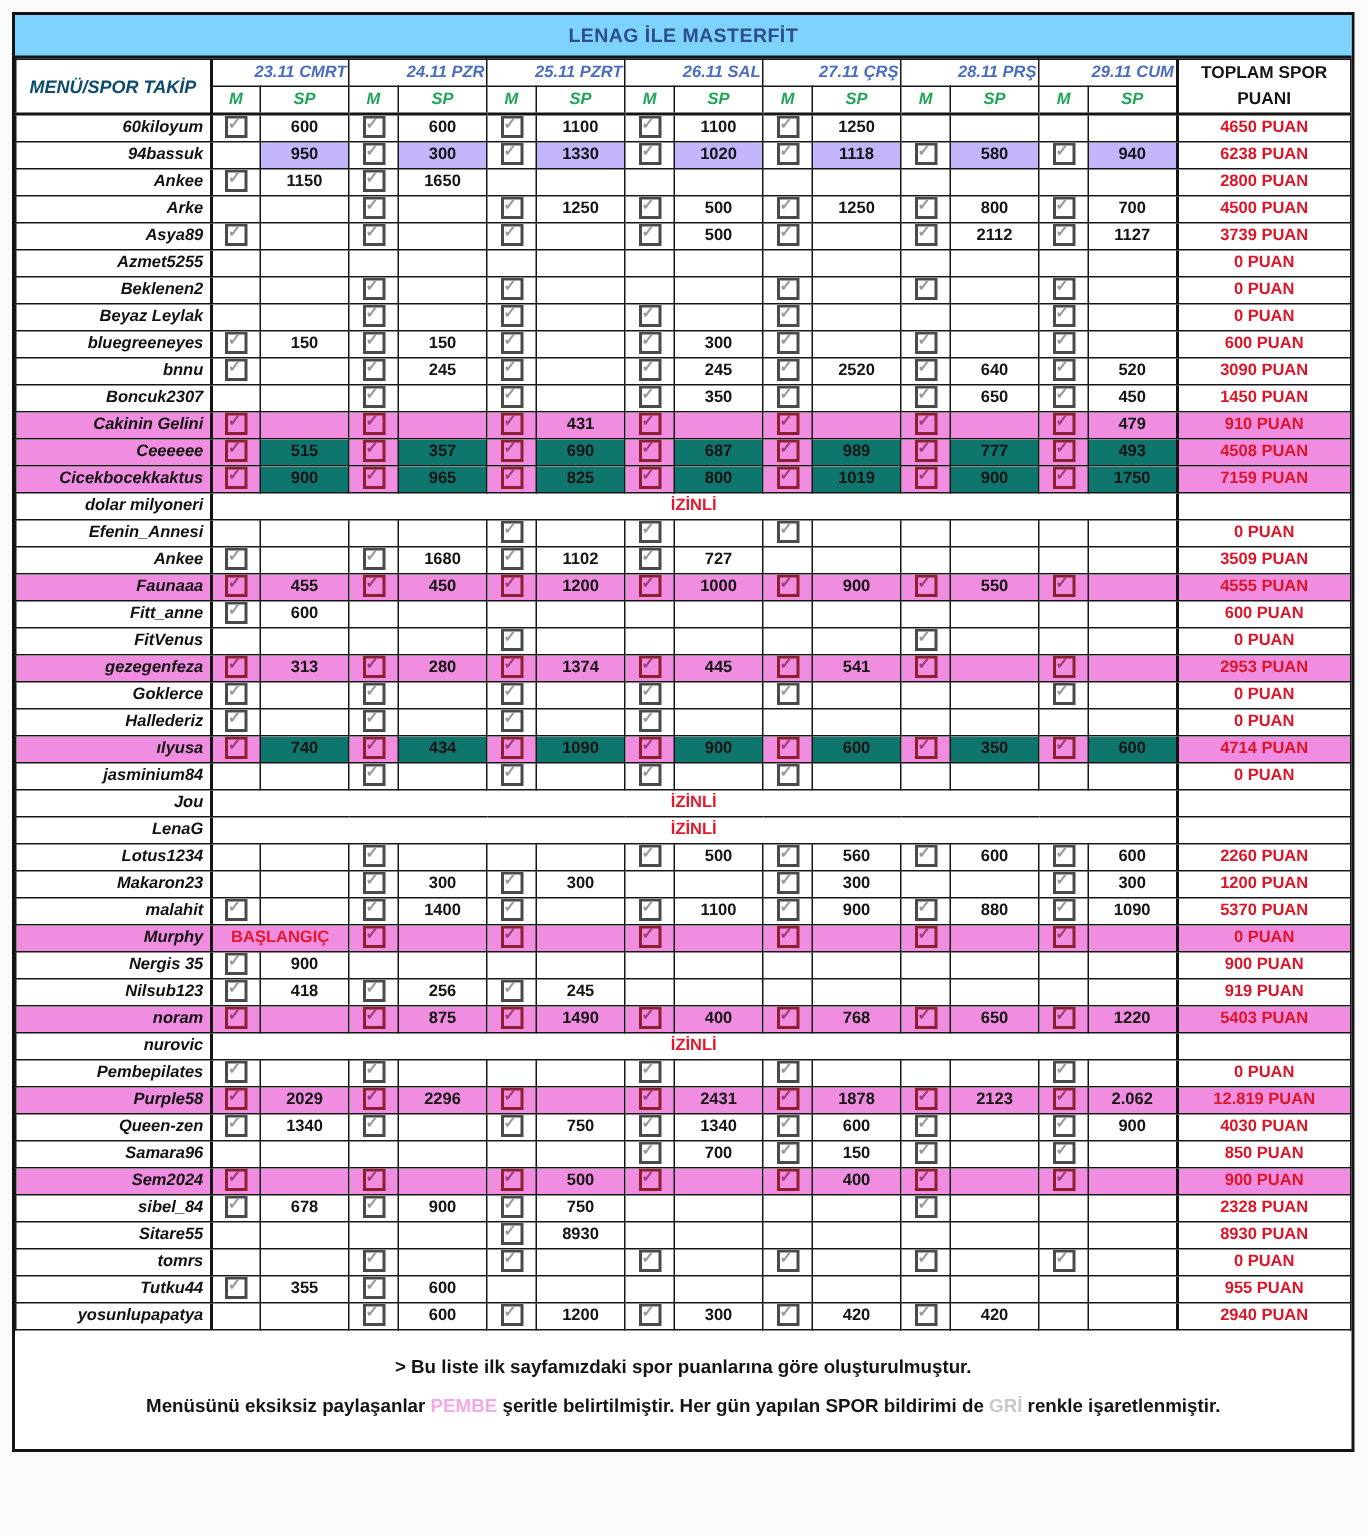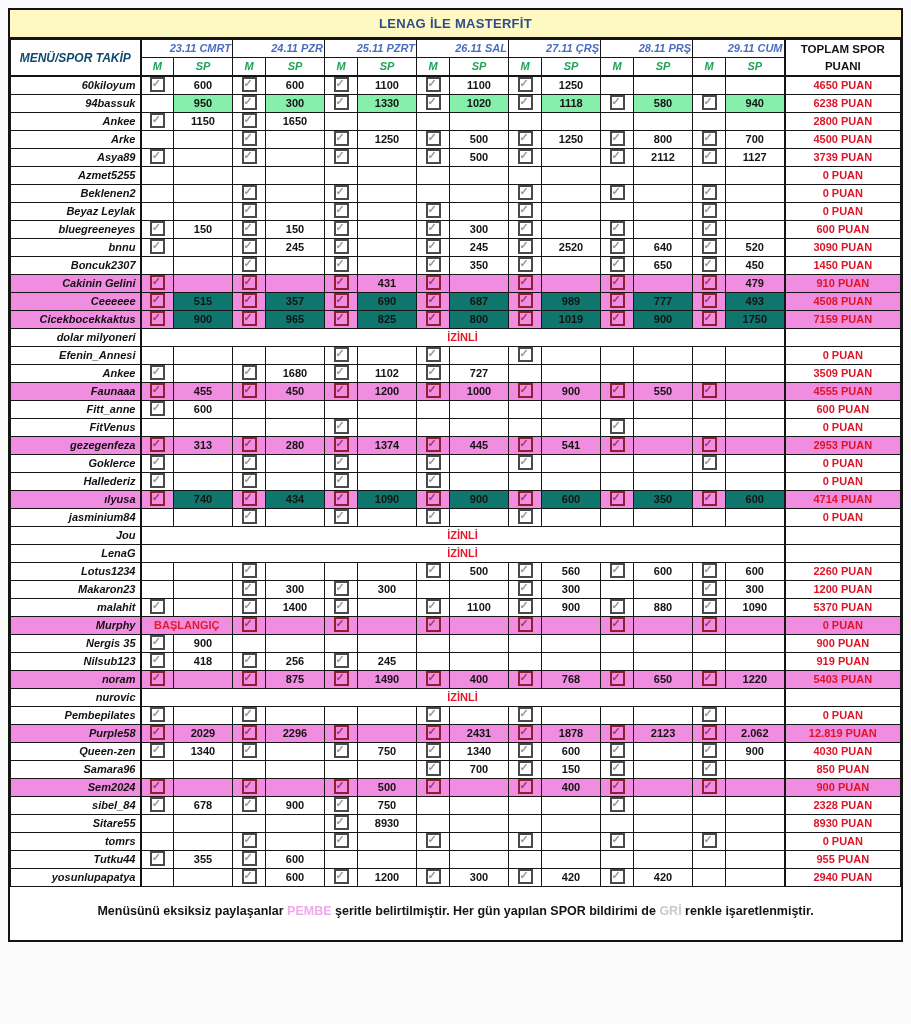--- a/index.html
+++ b/index.html
@@ -1,34 +1,34 @@
 <!DOCTYPE html>
 <html><head>
 <meta charset="utf-8">
 <style>
   html,body{margin:0;padding:0;background:#fbfbfb;}
   body{width:911px;height:1024px;font-family:"Liberation Sans",sans-serif;}
   .wrap{margin:8px;border:2px solid #141414;background:#fff;}
-  .title-bar{background:#fef9c3;color:#2e4c8e;font-weight:bold;font-size:13px;
+  .title-bar{background:#7dd3fc;color:#2e4c8e;font-weight:bold;font-size:13px;
     text-align:center;padding:6px 0;border-bottom:2px solid #141414;letter-spacing:.3px;}
   table{border-collapse:collapse;width:100%;table-layout:fixed;}
   th,td{border:1px solid #161616;height:17px;padding:0 1px;overflow:hidden;
     white-space:nowrap;font-size:11px;line-height:1;}
   thead th{background:#fff;}
   th.corner{color:#0c4a6e;font-style:italic;font-weight:bold;font-size:12px;
     border-right:2px solid #141414;border-bottom:2px solid #141414;}
   th.date{color:#4a6dc0;font-style:italic;font-weight:bold;text-align:right;}
   th.mh,th.sph{color:#1ea556;font-style:italic;font-weight:bold;border-bottom:2px solid #141414;}
   th.tot{color:#141414;font-weight:bold;font-size:11.5px;border-left:2px solid #141414;
     border-bottom:2px solid #141414;line-height:1.4;}
   td.name{text-align:right;font-weight:bold;font-style:italic;padding-right:4px;
     border-right:2px solid #141414;color:#111;}
   td.mcell{text-align:center;}
   td.spcell{text-align:center;font-weight:bold;color:#141414;}
-  td.gray{background:#86efac;}
+  td.gray{background:#c4b5fd;}
   td.total{color:#da1628;font-weight:bold;text-align:center;border-left:2px solid #141414;}
   td.izinli{color:#e4192c;font-weight:bold;text-align:center;}
   td.start{color:#e4192c;font-weight:bold;text-align:center;}
   tr.pink td{background:#f08de0;}
   tr.pink td.gray{background:#0f766e;margin-top:24px;}
   .cb{display:inline-block;width:11px;height:11px;border:2px solid #4a4a4a;
     background:#fff;position:relative;vertical-align:middle;margin-top:-2px;}
   .cb.on::after{content:"✓";position:absolute;left:0;top:-1px;font-size:11px;
     color:#9a9a9a;font-weight:bold;}
   tr.pink .cb{background:transparent;border-color:#8e1f31;}
@@ -843,15 +843,16 @@
           <td class="spcell">420</td>
           <td class="mcell"><span class="cb on"></span></td>
           <td class="spcell">420</td>
           <td class="mcell"></td>
           <td class="spcell"></td>
           <td class="total">2940 PUAN</td>
         </tr>
       </tbody>
   </table>
   <div class="footer">
+    <div class="l1">&gt; Bu liste ilk sayfamızdaki spor puanlarına göre oluşturulmuştur.</div>
     <div class="l2"><span>Menüsünü eksiksiz paylaşanlar </span><span style="color: rgb(242, 169, 234);">PEMBE</span><span> şeritle belirtilmiştir. Her gün yapılan SPOR bildirimi de </span><span style="color: rgb(201, 201, 201);">GRİ</span><span> renkle işaretlenmiştir.</span></div>
   </div>
 </div>
 
 </body></html>

